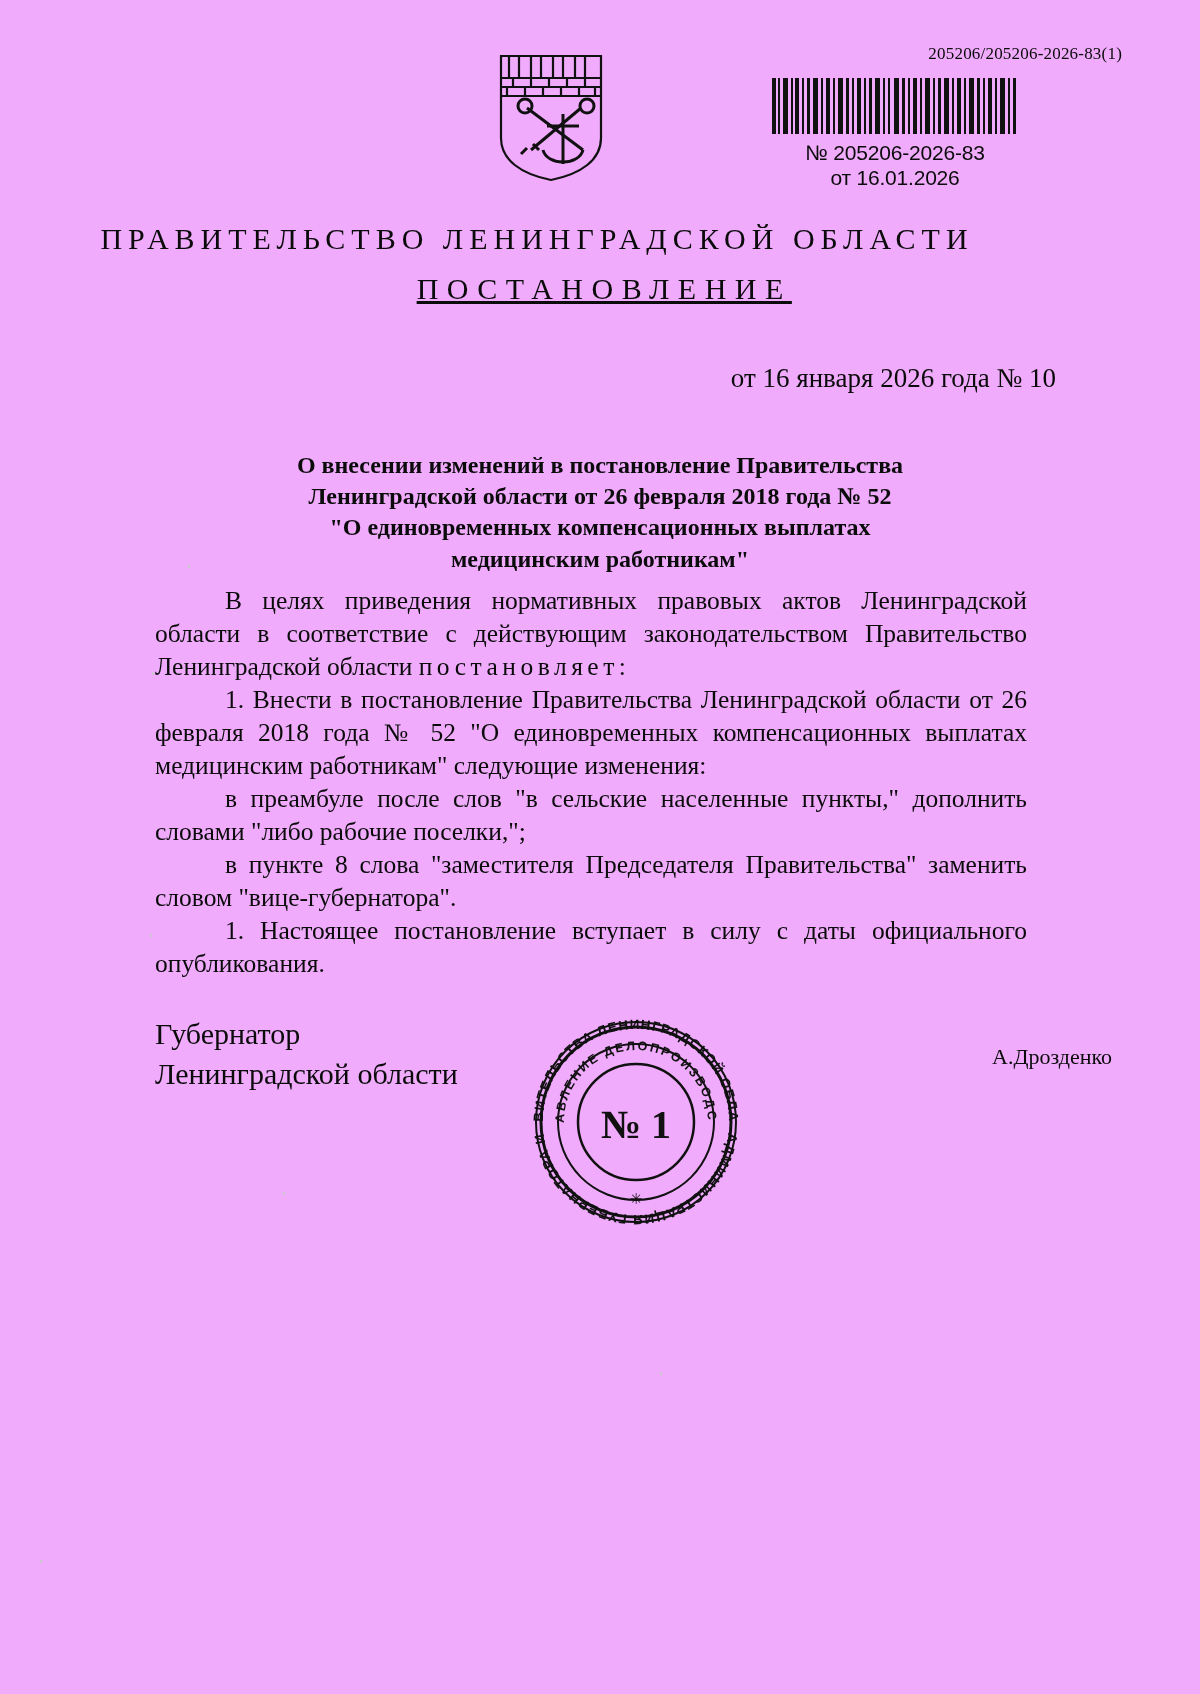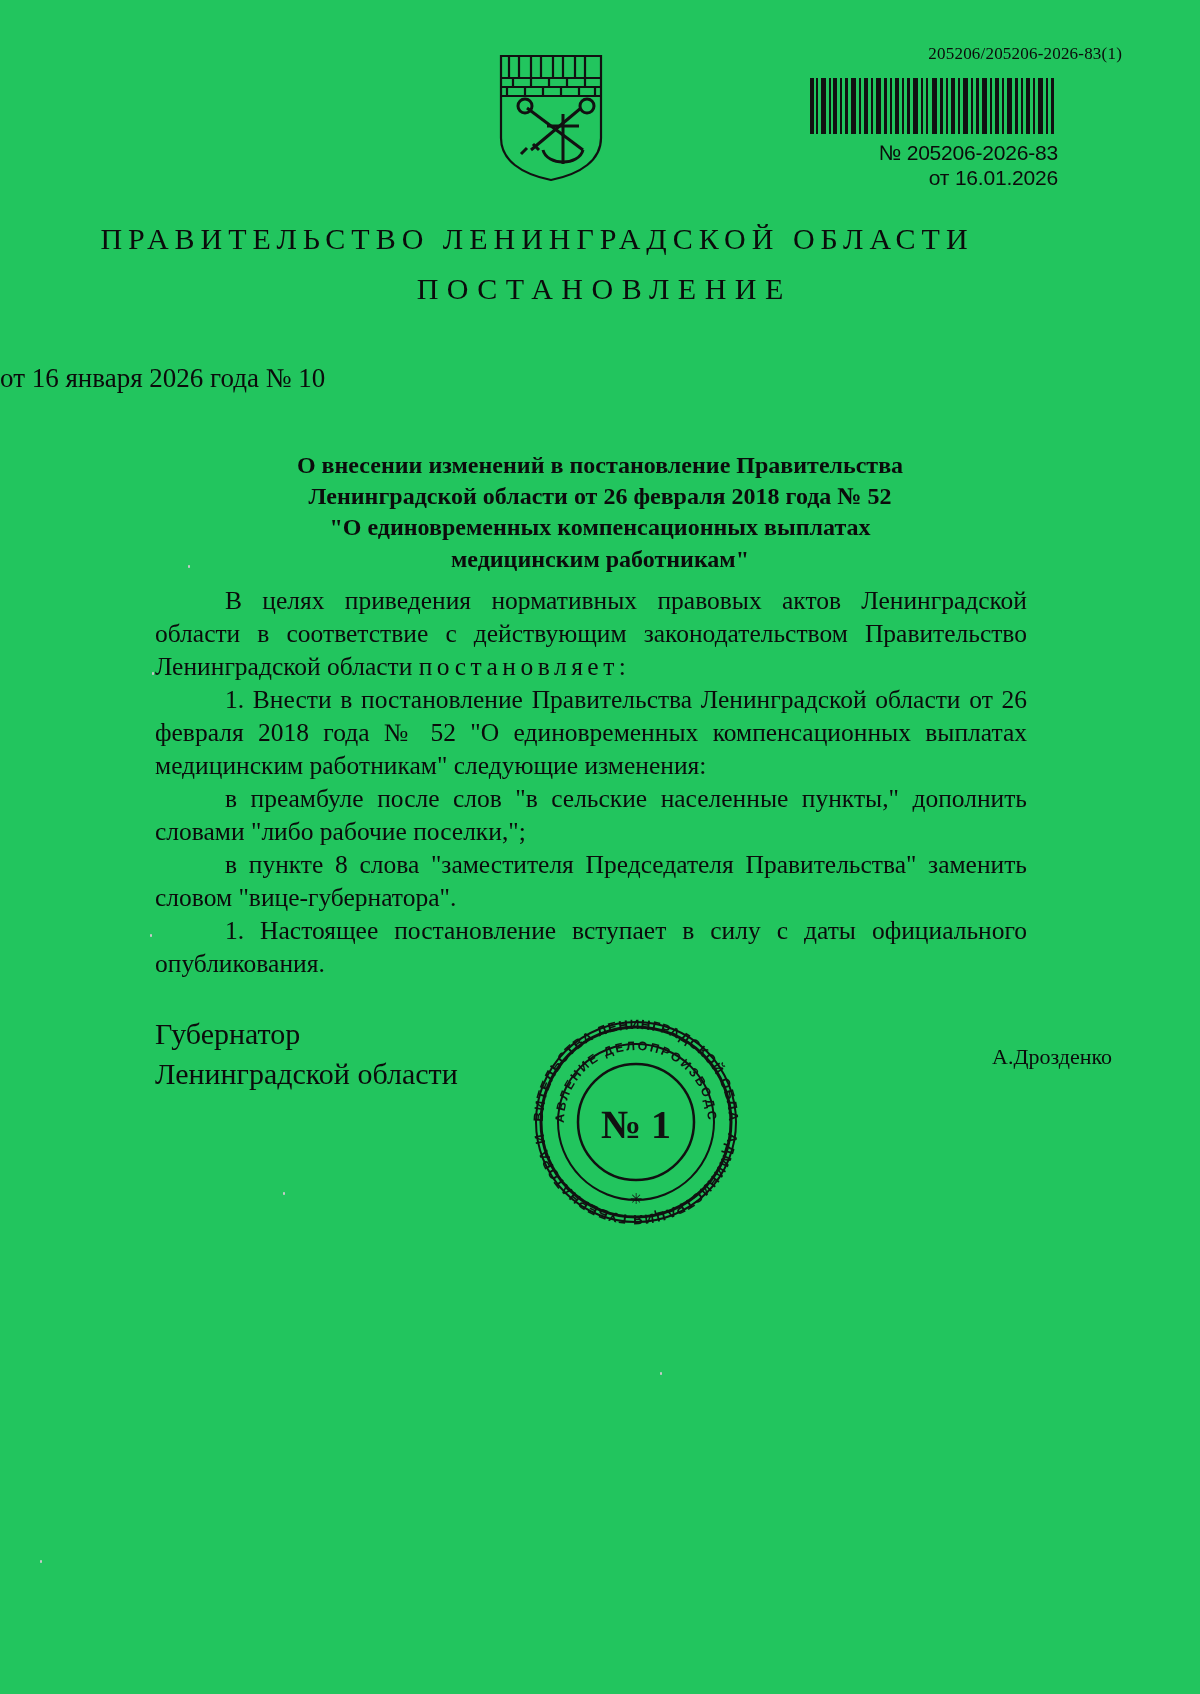--- a/index.html
+++ b/index.html
@@ -5,21 +5,21 @@
 <style>
   html, body {
     margin: 0;
     padding: 0;
     background: #ffffff;
   }
   .page {
     position: relative;
     width: 1200px;
     height: 1694px;
-    background: #22c55e;
+    background: #f0abfc;
     font-family: "Liberation Serif", "DejaVu Serif", serif;
     color: #0b0b0b;
     overflow: hidden;
   }
 
   
   .doc-id {
     position: absolute;
     top: 44px;
     right: 78px;
@@ -33,23 +33,23 @@
     top: 52px;
     left: 497px;
     width: 108px;
     height: 132px;
   }
   .emblem svg { display: block; width: 100%; height: 100%; }
 
   .reg-block {
     position: absolute;
     top: 78px;
-    left: 808px;
+    left: 770px;
     width: 250px;
-    text-align: right;
+    text-align: center;
   }
   .barcode {
     height: 56px;
     width: 248px;
     display: block;
   }
   .reg-num, .reg-date {
     font-family: "Liberation Sans", "DejaVu Sans", sans-serif;
     font-size: 21px;
     line-height: 1.18;
@@ -73,27 +73,28 @@
   .doc-kind {
     position: absolute;
     top: 272px;
     left: 0;
     width: 1200px;
     text-align: center;
     font-size: 30px;
     letter-spacing: 8.5px;
     text-indent: 8.5px;
     white-space: nowrap;
+    text-decoration: underline;
   }
   .doc-date {
     position: absolute;
     top: 363px;
     left: 0;
     width: 1056px;
-    text-align: left;
+    text-align: right;
     font-size: 27px;
     white-space: nowrap;
   }
 
   .subject {
     position: absolute;
     top: 450px;
     left: 170px;
     width: 860px;
     text-align: center;

